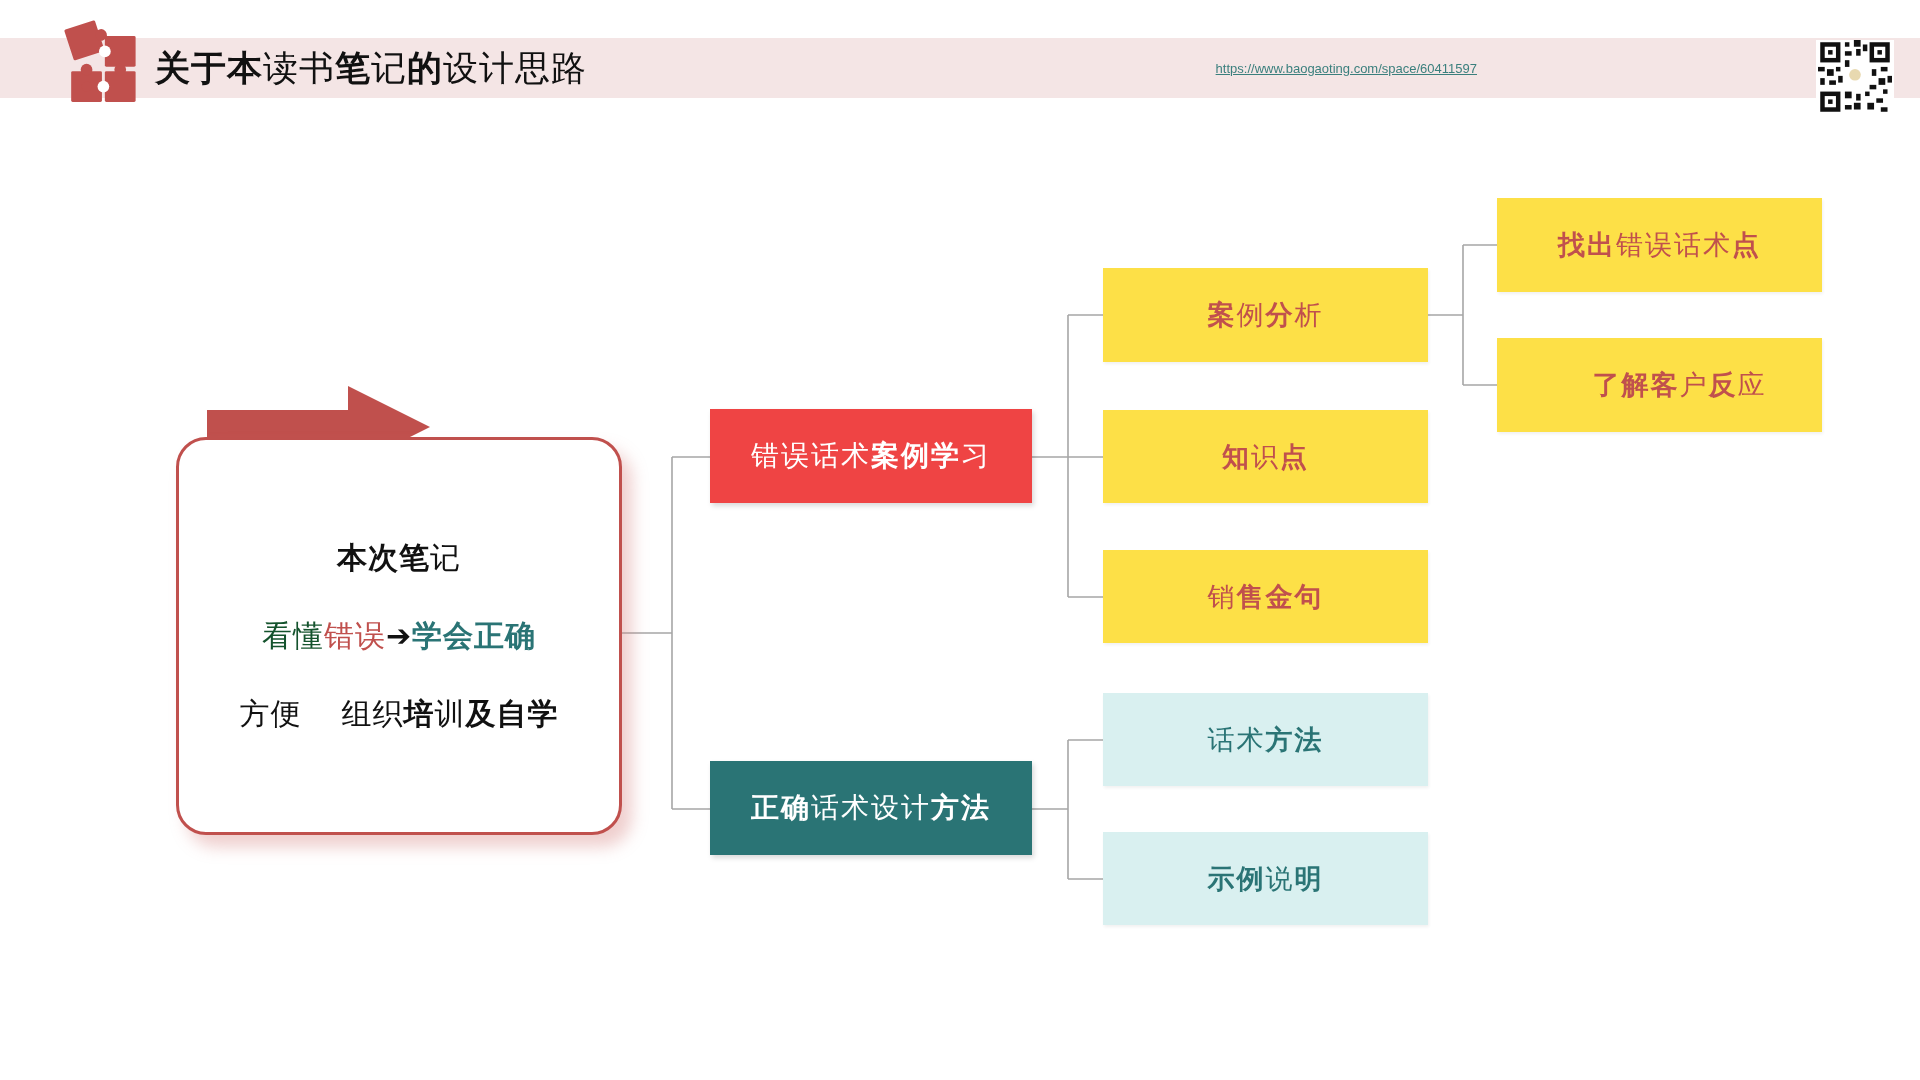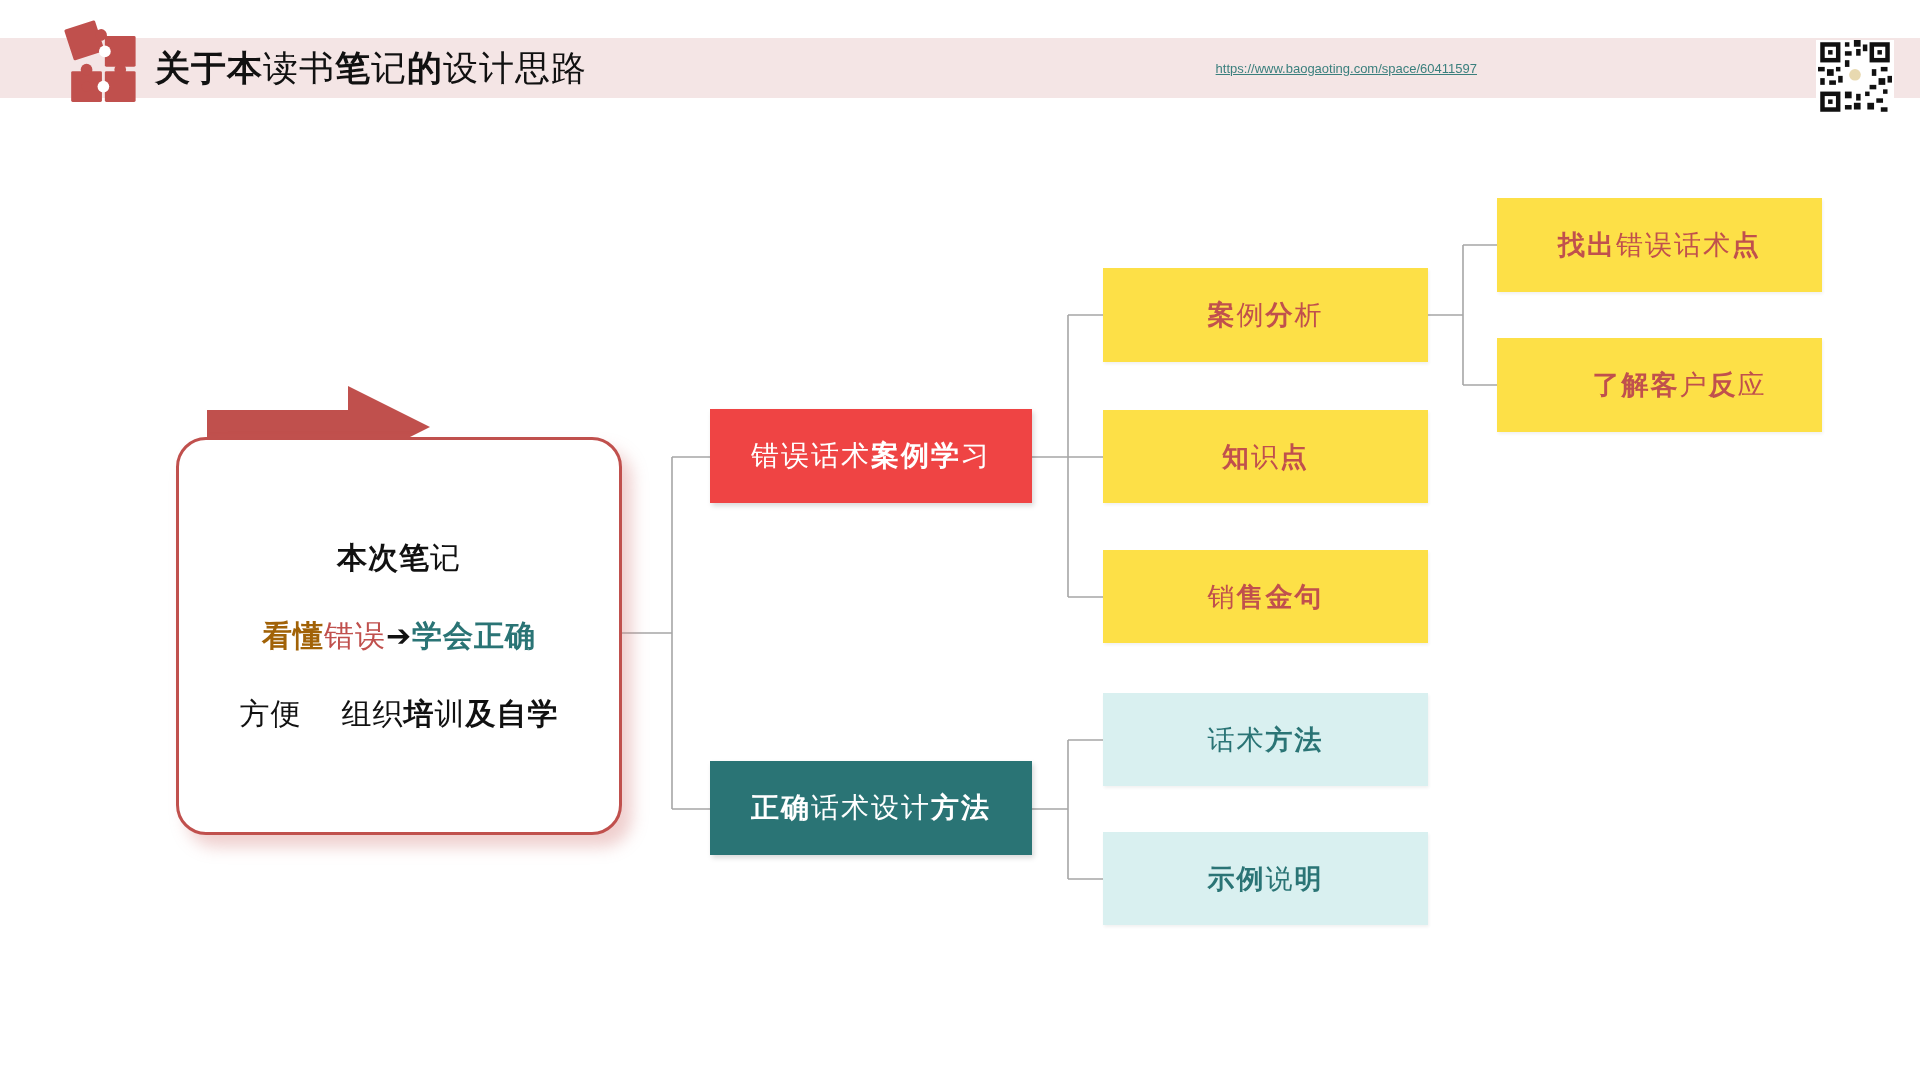--- a/index.html
+++ b/index.html
@@ -140,21 +140,21 @@
     <line x1="1463" y1="385" x2="1497" y2="385"></line>
     <line x1="1032" y1="809" x2="1068" y2="809"></line>
     <line x1="1068" y1="740" x2="1068" y2="879"></line>
     <line x1="1068" y1="740" x2="1103" y2="740"></line>
     <line x1="1068" y1="879" x2="1103" y2="879"></line>
   </g>
 </svg>
 
 <div class="rootbox">
   <div class="line"><span style="font-weight: 700;">本次笔</span><span style="font-weight: 400;">记</span></div>
-  <div class="line"><span style="font-weight: 700; color: #a16207;">看懂</span><span style="font-weight: 400; color: rgb(192, 80, 77);">错误</span><span style="font-weight: 700; color: rgb(17, 17, 17);">➔</span><span style="font-weight: 700; color: rgb(42, 116, 117);">学会正确</span></div>
+  <div class="line"><span style="font-weight: 400; color: #14532d;">看懂</span><span style="font-weight: 400; color: rgb(192, 80, 77);">错误</span><span style="font-weight: 700; color: rgb(17, 17, 17);">➔</span><span style="font-weight: 700; color: rgb(42, 116, 117);">学会正确</span></div>
   <div class="line"><span style="font-weight: 400;">方便</span><span style="font-weight: 400; margin-left: 40px;">组织</span><span style="font-weight: 700;">培</span><span style="font-weight: 400;">训</span><span style="font-weight: 700; text-align: center;">及自学</span></div>
 </div>
 
 <div class="node n-branch n-red" style="left:710px;top:409px;">
     <span style="font-weight: 400;">错误话术</span>
     <span style="font-weight: 700;">案例学</span>
     <span style="font-weight: 400;">习</span>
   </div>
 <div class="node n-pink" style="left:1103px;top:268px;">
     <span style="font-weight: 700;">案</span>

